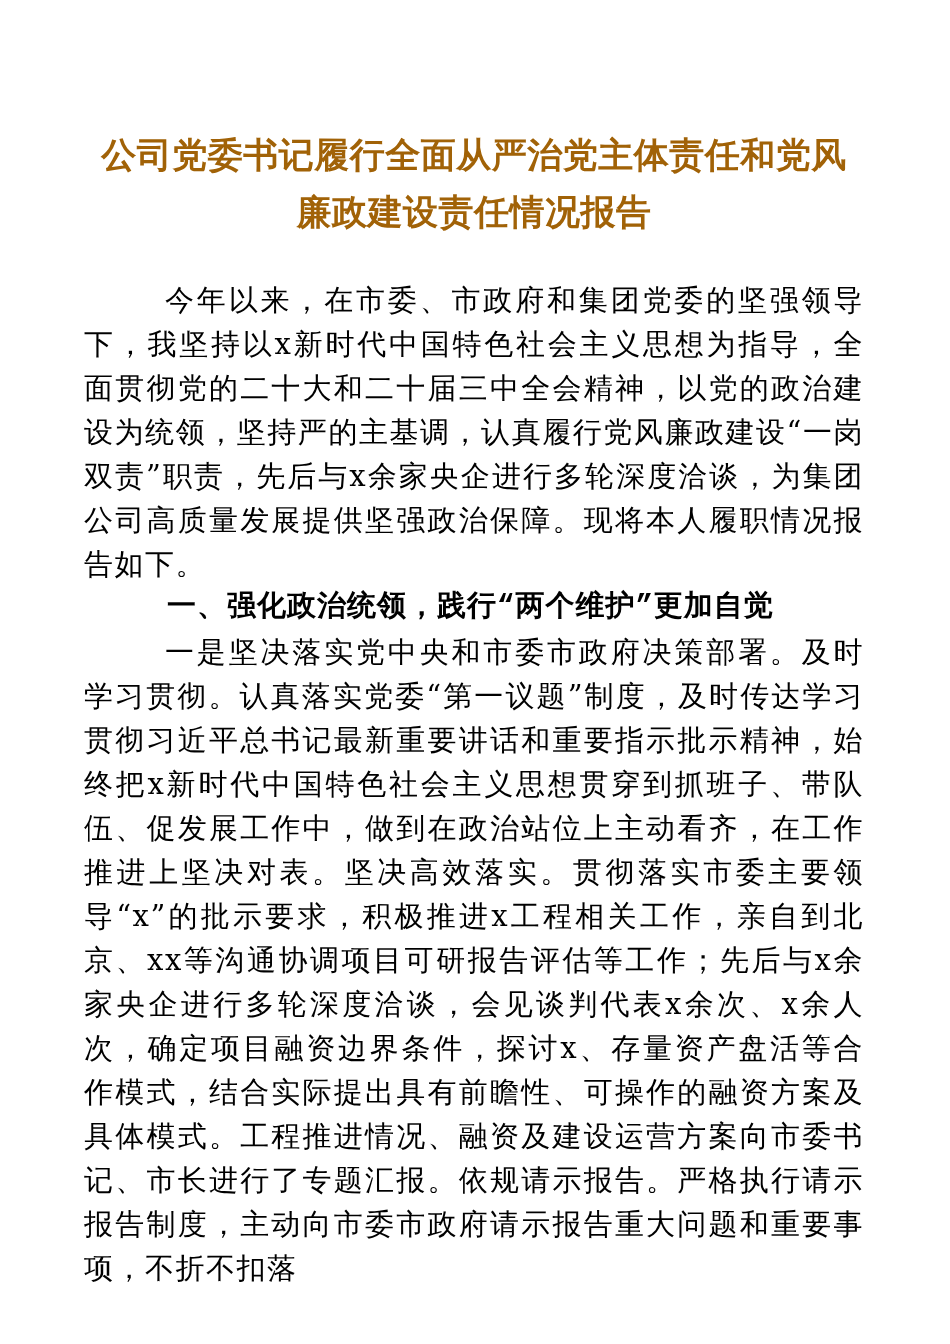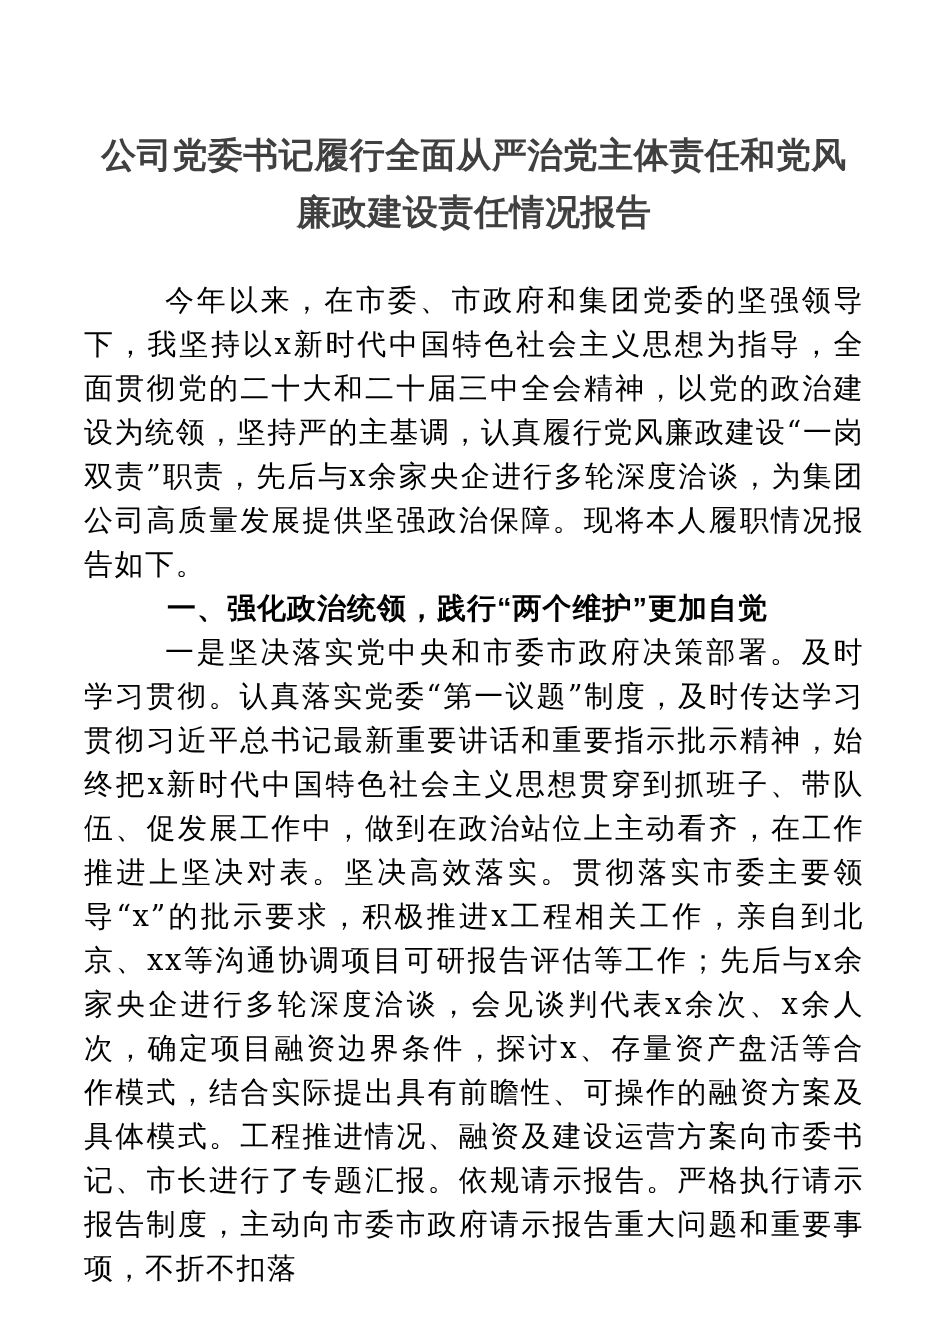--- a/index.html
+++ b/index.html
@@ -22,37 +22,37 @@
     margin-left: 84px;
   }
   .title {
     font-family: "DejaVu Serif", "Liberation Serif", serif;
     font-weight: bold;
     font-size: 35px;
     line-height: 57px;
     letter-spacing: 0.5px;
     text-align: center;
     margin: 0;
-    color: #404040;
+    color: #a16207;
   }
   .body-para {
     font-family: "DejaVu Serif", "Liberation Serif", serif;
     font-size: 29px;
     line-height: 44px;
     letter-spacing: 1.5px;
     text-align: justify;
     text-indent: 81px;
     margin: 0;
     color: #000000;
   }
   .first-para {
     margin-top: 38px;
   }
   .section-heading {
-    font-family: Liberation Sans, sans-serif;
+    font-family: Liberation Mono, monospace;
     font-weight: bold;
     font-size: 29px;
     line-height: 44px;
     letter-spacing: 1px;
     text-indent: 83px;
     text-align: left;
     margin: 0;
     color: #000000;
   }
 </style>

